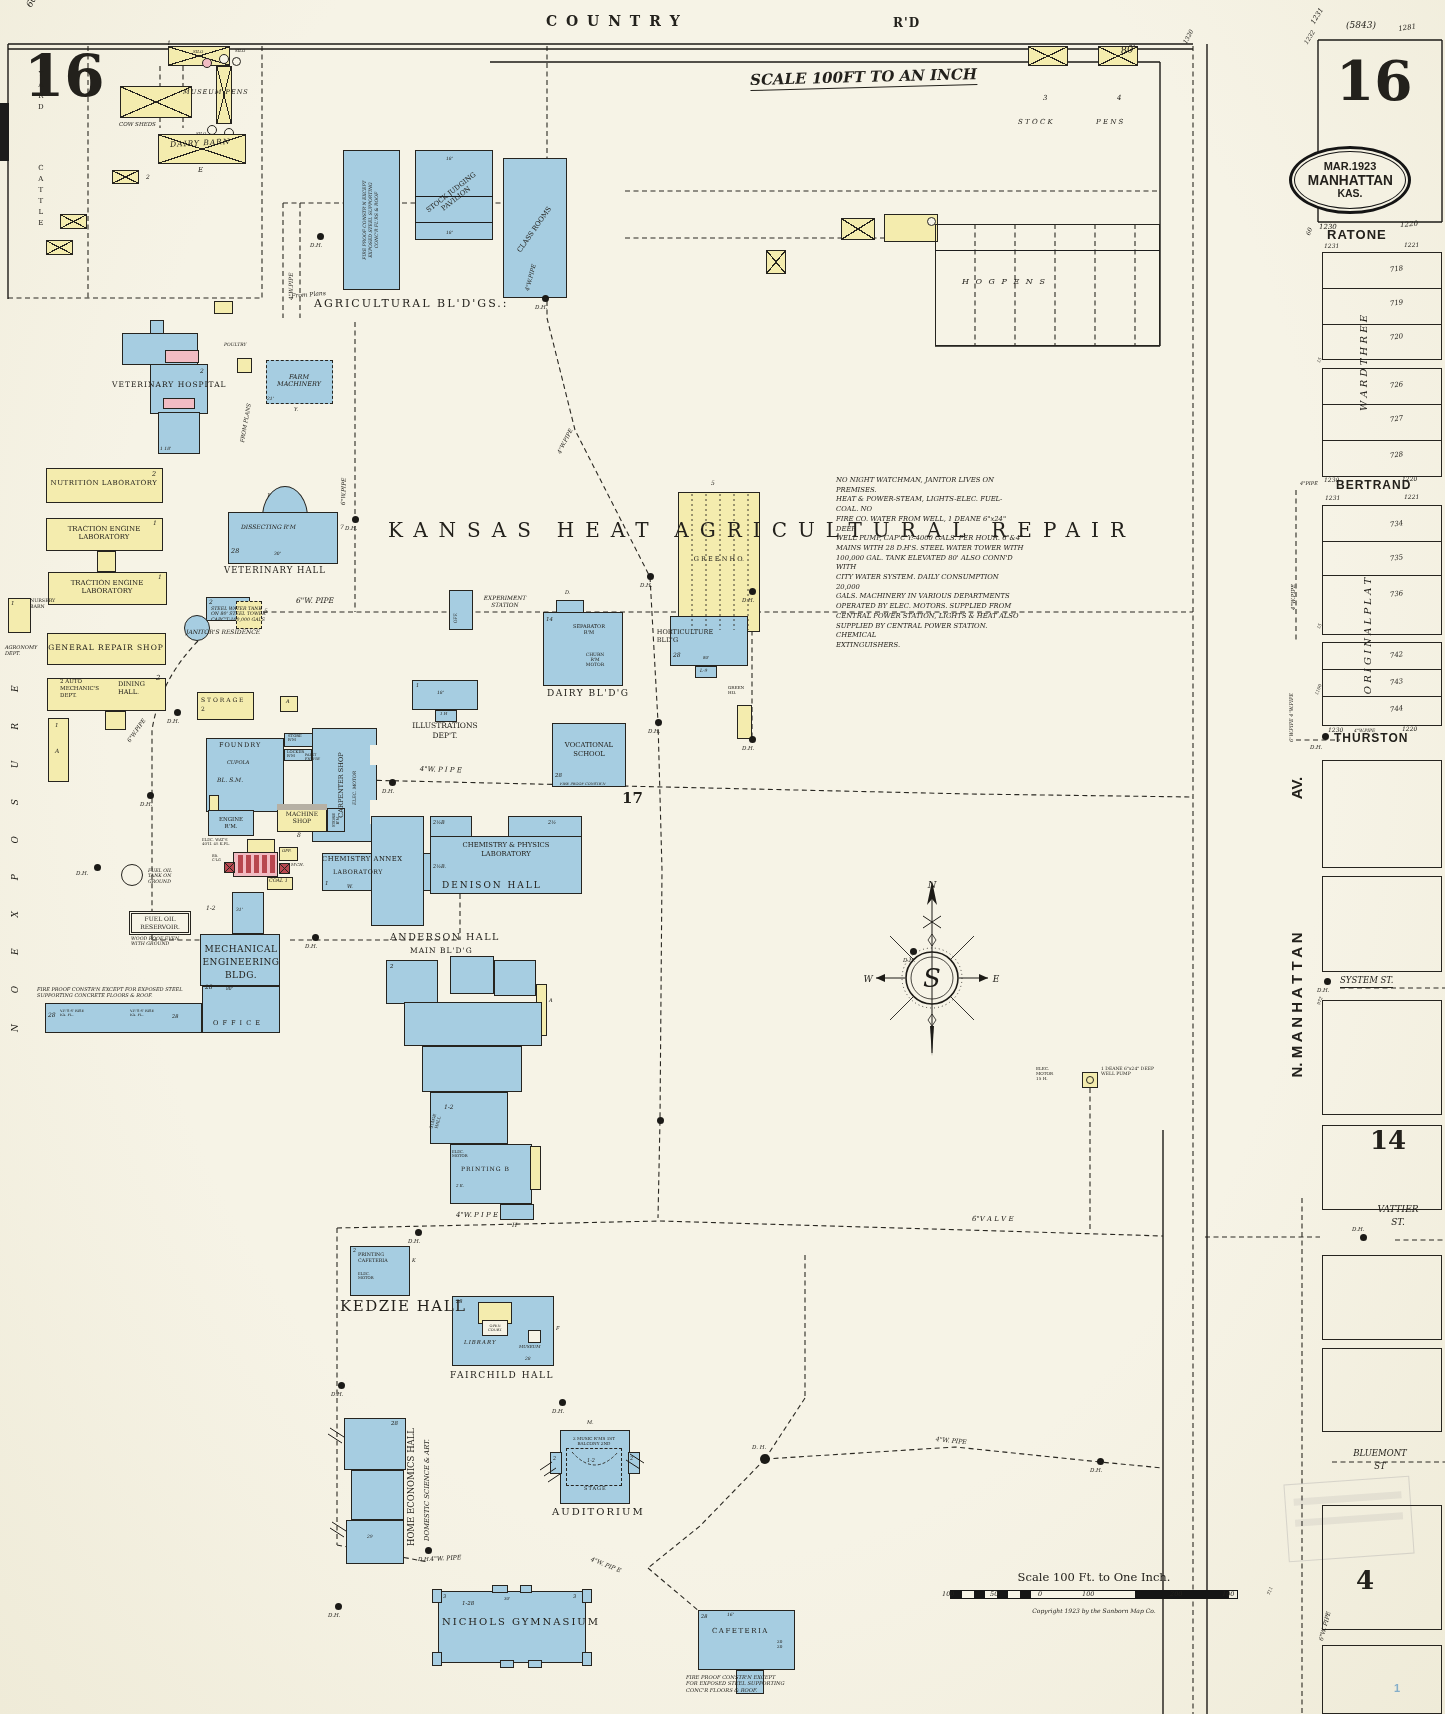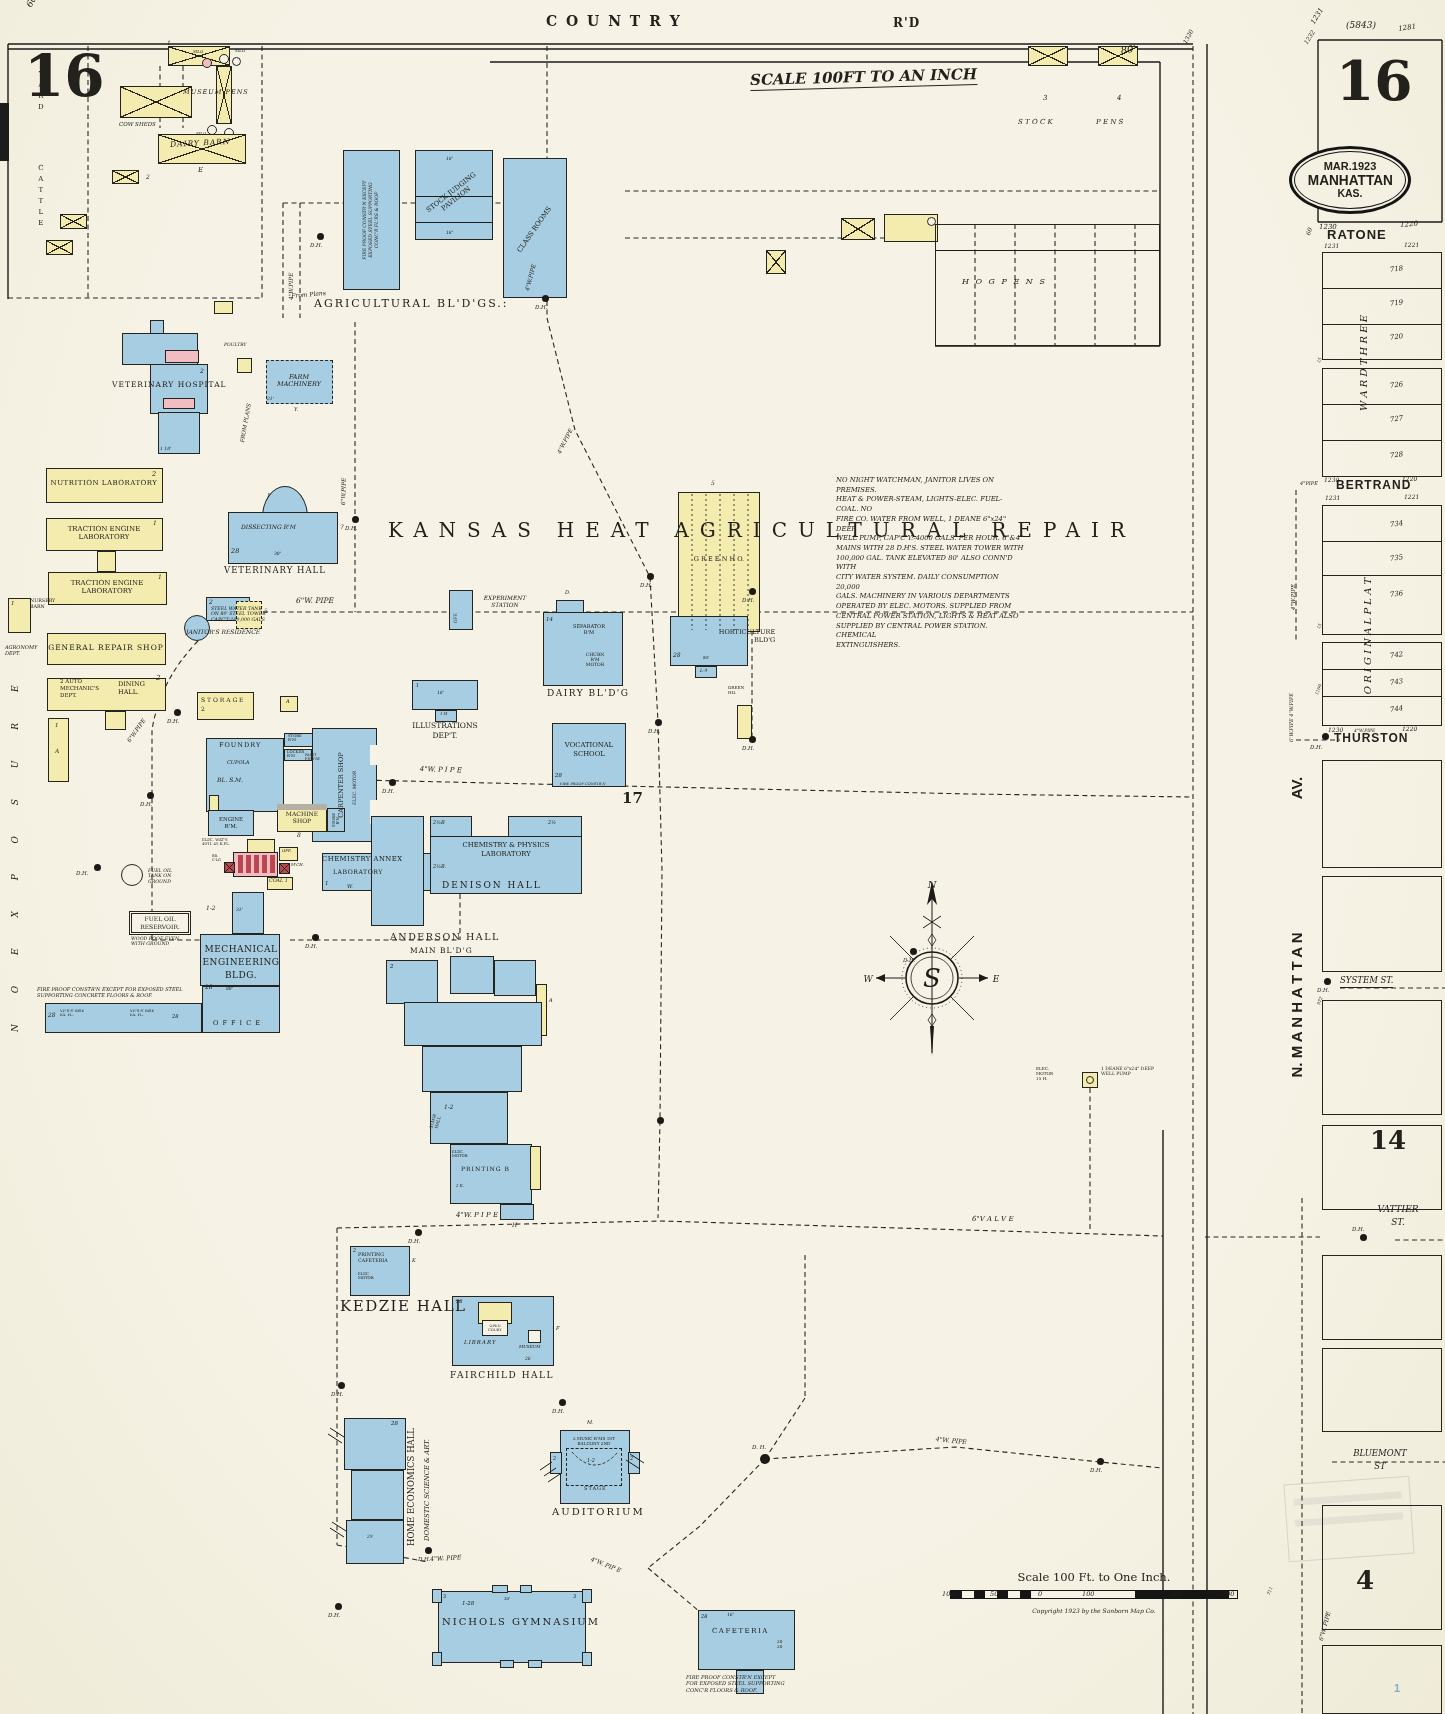--- a/index.html
+++ b/index.html
@@ -413,21 +413,21 @@
 STATION</div>
     <div class="lb" style="left: 456px; top: 618px; font-size: 4.5px; text-align: center; transform: translate(-50%, -50%) rotate(-90deg);">OFF.</div>
     <div class="lb" style="left: 565px; top: 590px; font-size: 5px; text-align: left; font-style: italic;">D.</div>
     <div class="lb" style="left: 589px; top: 630px; font-size: 5px; text-align: center; line-height: 5.8px; transform: translate(-50%, -50%) rotate(0deg);">SEPARATOR
 R'M</div>
     <div class="lb" style="left: 595px; top: 660px; font-size: 4.5px; text-align: center; line-height: 5.2px; transform: translate(-50%, -50%) rotate(0deg);">CHURN
 R'M
 MOTOR</div>
     <div class="lb" style="left: 546px; top: 616px; font-size: 5.5px; text-align: left; font-style: italic;">14</div>
     <div class="lb" style="left: 547px; top: 688px; font-size: 9px; text-align: left; letter-spacing: 1.5px;">DAIRY  BL'D'G</div>
-    <div class="lb" style="left: 747px; top: 636px; font-size: 6.5px; text-align: right; line-height: 8px; transform: translate(-50%, -50%) rotate(0deg);">HORTICULTURE
+    <div class="lb" style="left: 685px; top: 636px; font-size: 6.5px; text-align: left; line-height: 8px; transform: translate(-50%, -50%) rotate(0deg);">HORTICULTURE
 BLD'G</div>
     <div class="lb" style="left: 673px; top: 652px; font-size: 6px; text-align: left; font-style: italic;">28</div>
     <div class="lb" style="left: 703px; top: 656px; font-size: 4px; text-align: left; font-style: italic;">80'</div>
     <div class="lb" style="left: 700px; top: 668px; font-size: 4.5px; text-align: left; font-style: italic;">L-9</div>
     <div class="lb" style="left: 728px; top: 686px; font-size: 4.2px; text-align: left; line-height: 4.8px;">GREEN
 HO.</div>
     <div class="lb" style="left: 445px; top: 730px; font-size: 7.5px; text-align: center; line-height: 9.5px; transform: translate(-50%, -50%) rotate(0deg);">ILLUSTRATIONS
 DEP'T.</div>
     <div class="lb" style="left: 437px; top: 690px; font-size: 4.5px; text-align: left; font-style: italic;">18'</div>
     <div class="lb" style="left: 440px; top: 712px; font-size: 4px; text-align: left; font-style: italic;">1 H</div>

